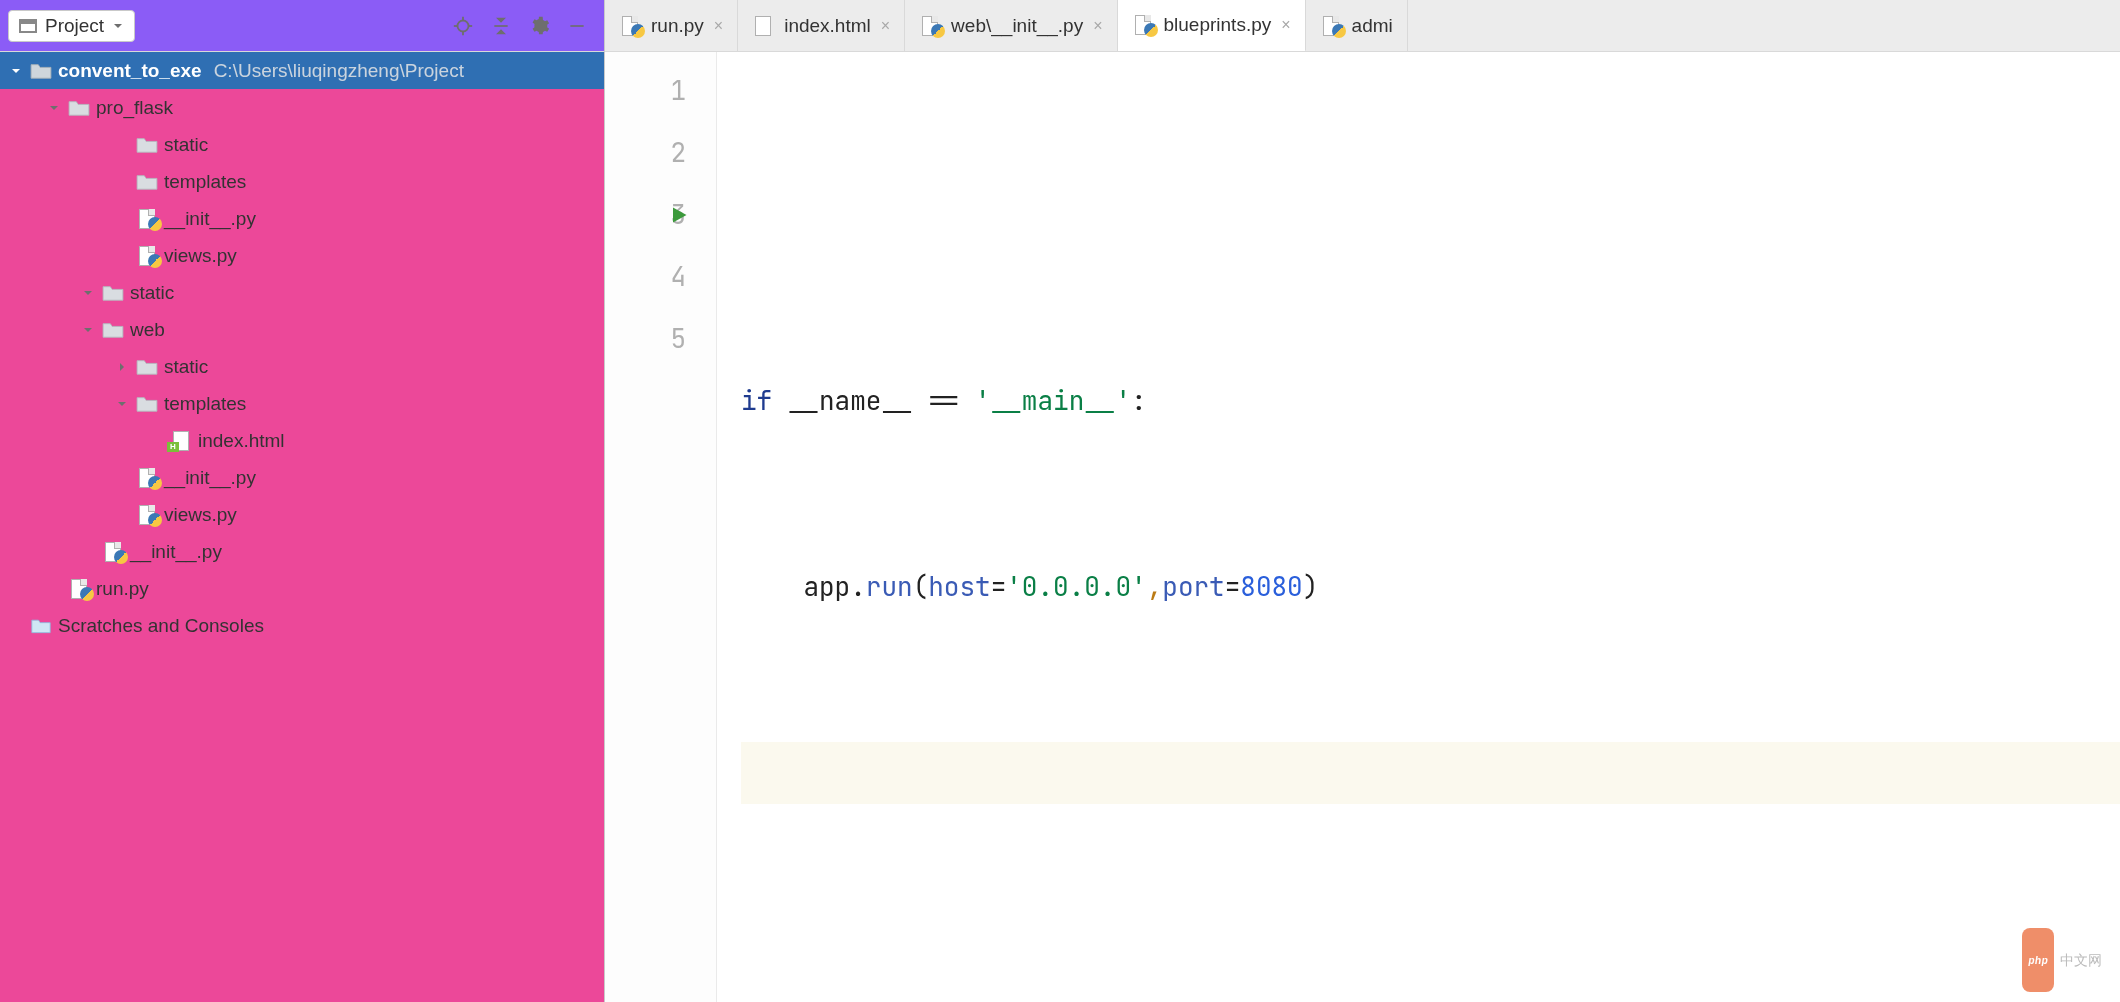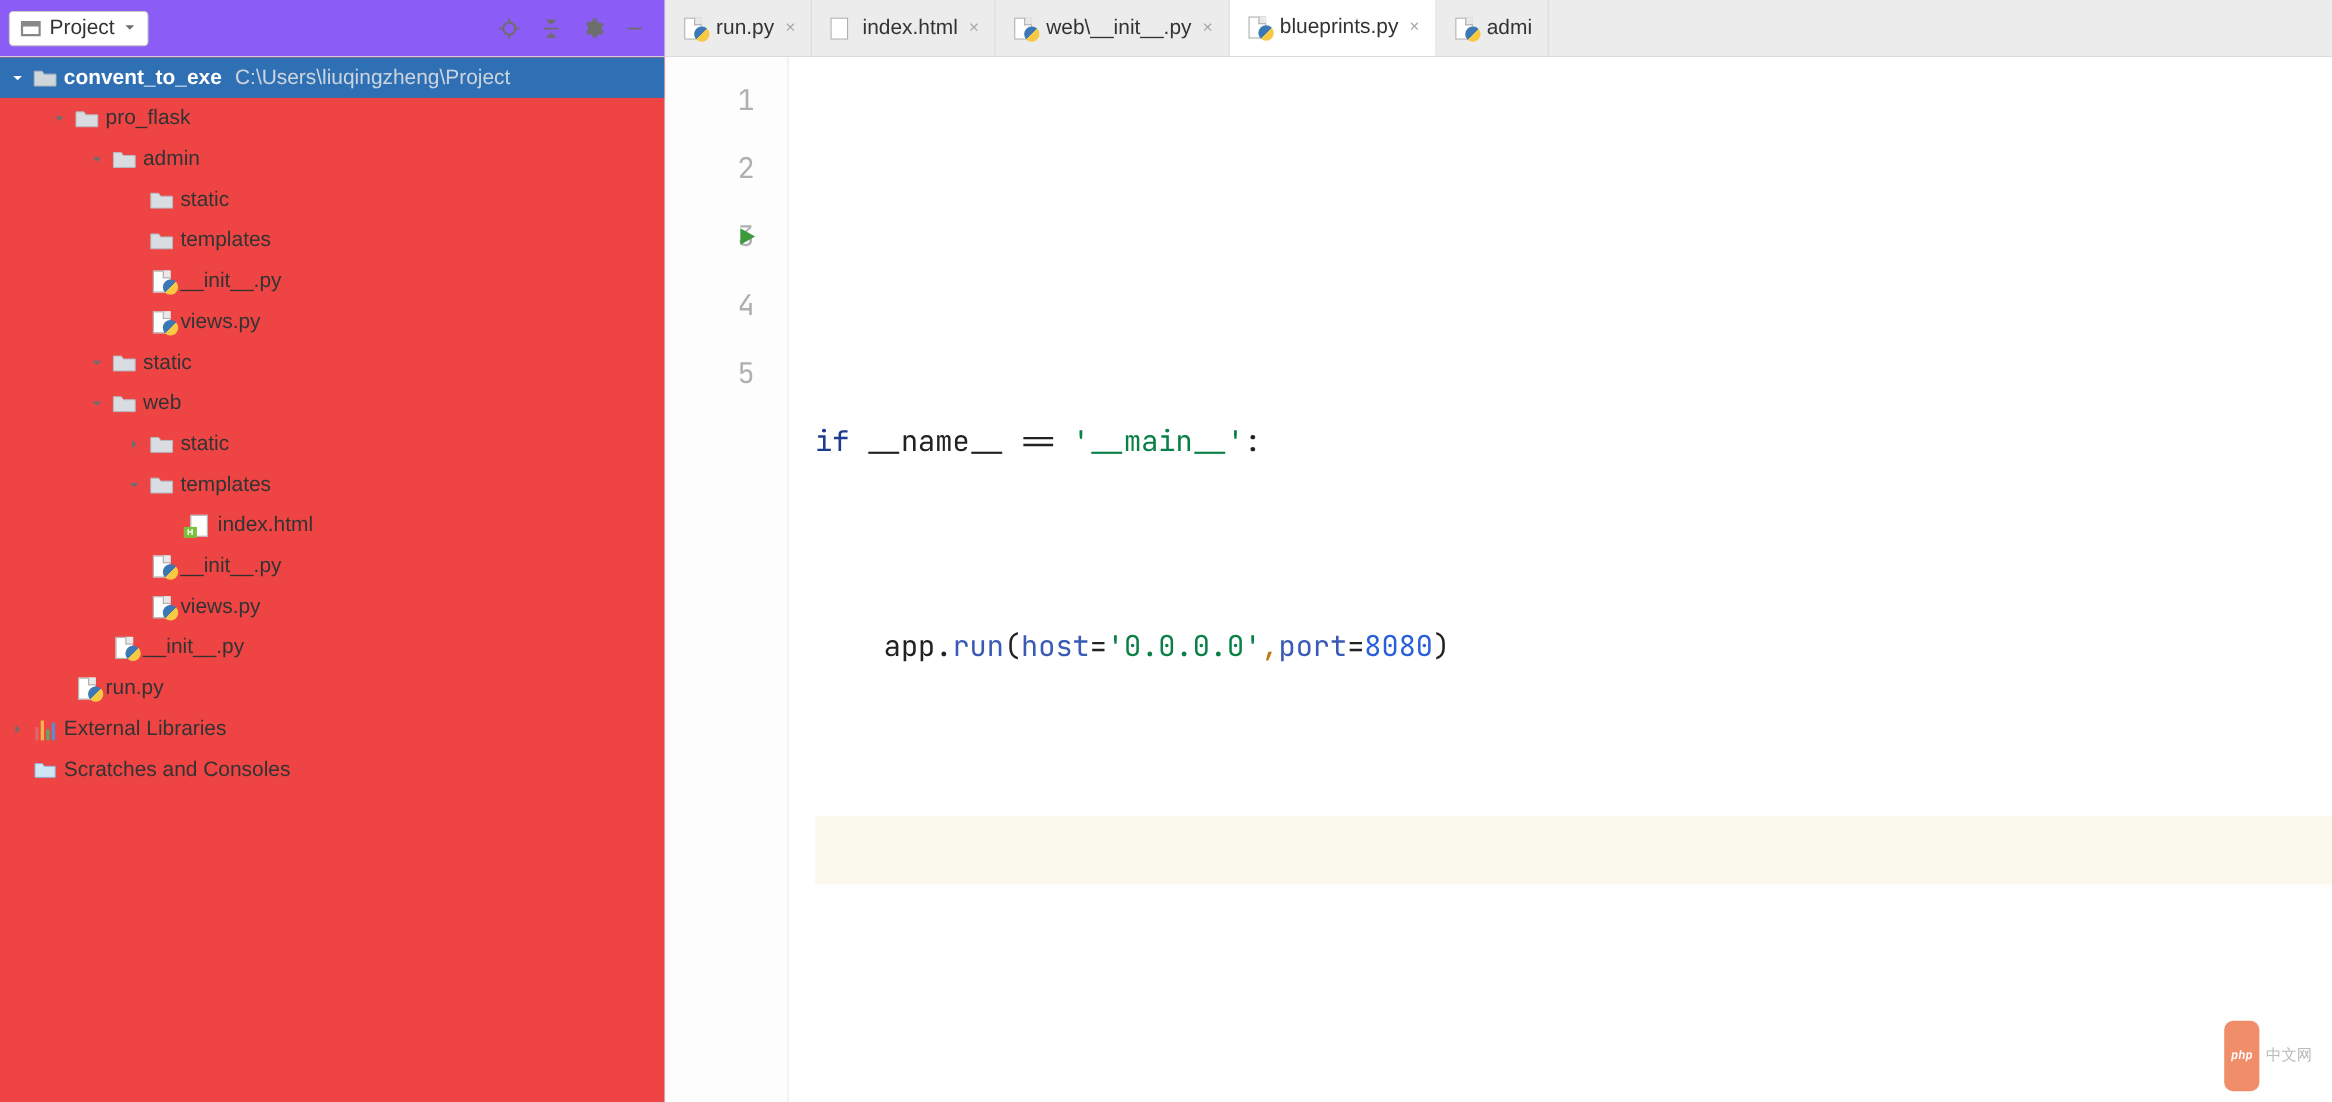--- a/index.html
+++ b/index.html
@@ -44,21 +44,21 @@
     border-top: 5px solid #888;
     background: #fff;
   }
   .tool-row .flex-gap { flex: 1; }
   .tool-icon {
     width: 38px; height: 38px;
     display: flex; align-items: center; justify-content: center;
     color: #6e6e6e;
     cursor: pointer;
   }
-  .tree { flex: 1; overflow: hidden; background: #ef4444; padding-top: 0; }
+  .tree { flex: 1; overflow: hidden; background: #ec4899; padding-top: 0; }
   .tree-row {
     display: flex;
     align-items: center;
     height: 37px;
     padding-left: var(--indent, 8px);
     gap: 6px;
     white-space: nowrap;
     cursor: pointer;
   }
   .tree-row.selected {
@@ -247,176 +247,147 @@
           </svg>
         </span>
       <span class="fldr">
           <svg viewBox="0 0 24 20">
             <path d="M1 3h8l2 3h12v12H1z" fill="#d9dde1" stroke="#b3bac0"></path>
           </svg>
         </span>
       <span>pro_flask</span>
     </div>
 
+    <div class="tree-row" style="--indent:114px">
+      <span class="arrow none"></span>
+      <span class="fldr">
+          <svg viewBox="0 0 24 20">
+            <path d="M1 3h8l2 3h12v12H1z" fill="#d9dde1" stroke="#b3bac0"></path>
+          </svg>
+        </span>
+      <span>static</span>
+    </div>
+    <div class="tree-row" style="--indent:114px">
+      <span class="arrow none"></span>
+      <span class="fldr">
+          <svg viewBox="0 0 24 20">
+            <path d="M1 3h8l2 3h12v12H1z" fill="#d9dde1" stroke="#b3bac0"></path>
+          </svg>
+        </span>
+      <span>templates</span>
+    </div>
+    <div class="tree-row" style="--indent:114px">
+      <span class="arrow none"></span>
+      <span class="pyfile">
+          <span class="page"></span>
+          <span class="snake"></span>
+        </span>
+      <span>__init__.py</span>
+    </div>
+    <div class="tree-row" style="--indent:114px">
+      <span class="arrow none"></span>
+      <span class="pyfile">
+          <span class="page"></span>
+          <span class="snake"></span>
+        </span>
+      <span>views.py</span>
+    </div>
+
     <div class="tree-row" style="--indent:80px">
       <span class="arrow down">
           <svg viewBox="0 0 12 12">
             <path d="M2 4 L6 8 L10 4 Z" fill="currentColor"></path>
           </svg>
         </span>
       <span class="fldr">
           <svg viewBox="0 0 24 20">
             <path d="M1 3h8l2 3h12v12H1z" fill="#d9dde1" stroke="#b3bac0"></path>
           </svg>
         </span>
-      <span>admin</span>
-    </div>
-    <div class="tree-row" style="--indent:114px">
-      <span class="arrow none"></span>
-      <span class="fldr">
-          <svg viewBox="0 0 24 20">
-            <path d="M1 3h8l2 3h12v12H1z" fill="#d9dde1" stroke="#b3bac0"></path>
-          </svg>
-        </span>
       <span>static</span>
-    </div>
-    <div class="tree-row" style="--indent:114px">
-      <span class="arrow none"></span>
-      <span class="fldr">
-          <svg viewBox="0 0 24 20">
-            <path d="M1 3h8l2 3h12v12H1z" fill="#d9dde1" stroke="#b3bac0"></path>
-          </svg>
-        </span>
-      <span>templates</span>
-    </div>
-    <div class="tree-row" style="--indent:114px">
-      <span class="arrow none"></span>
-      <span class="pyfile">
-          <span class="page"></span>
-          <span class="snake"></span>
-        </span>
-      <span>__init__.py</span>
-    </div>
-    <div class="tree-row" style="--indent:114px">
-      <span class="arrow none"></span>
-      <span class="pyfile">
-          <span class="page"></span>
-          <span class="snake"></span>
-        </span>
-      <span>views.py</span>
     </div>
 
     <div class="tree-row" style="--indent:80px">
       <span class="arrow down">
           <svg viewBox="0 0 12 12">
             <path d="M2 4 L6 8 L10 4 Z" fill="currentColor"></path>
           </svg>
         </span>
       <span class="fldr">
           <svg viewBox="0 0 24 20">
             <path d="M1 3h8l2 3h12v12H1z" fill="#d9dde1" stroke="#b3bac0"></path>
           </svg>
         </span>
+      <span>web</span>
+    </div>
+    <div class="tree-row" style="--indent:114px">
+      <span class="arrow right">
+          <svg viewBox="0 0 12 12">
+            <path d="M4 2 L8 6 L4 10 Z" fill="currentColor"></path>
+          </svg>
+        </span>
+      <span class="fldr">
+          <svg viewBox="0 0 24 20">
+            <path d="M1 3h8l2 3h12v12H1z" fill="#d9dde1" stroke="#b3bac0"></path>
+          </svg>
+        </span>
       <span>static</span>
     </div>
-
+    <div class="tree-row" style="--indent:114px">
+      <span class="arrow down">
+          <svg viewBox="0 0 12 12">
+            <path d="M2 4 L6 8 L10 4 Z" fill="currentColor"></path>
+          </svg>
+        </span>
+      <span class="fldr">
+          <svg viewBox="0 0 24 20">
+            <path d="M1 3h8l2 3h12v12H1z" fill="#d9dde1" stroke="#b3bac0"></path>
+          </svg>
+        </span>
+      <span>templates</span>
+    </div>
+    <div class="tree-row" style="--indent:148px">
+      <span class="arrow none"></span>
+      <span class="htmlfile" style="position:relative">
+          <span class="page"></span>
+          <span class="badge">H</span>
+        </span>
+      <span>index.html</span>
+    </div>
+    <div class="tree-row" style="--indent:114px">
+      <span class="arrow none"></span>
+      <span class="pyfile">
+          <span class="page"></span>
+          <span class="snake"></span>
+        </span>
+      <span>__init__.py</span>
+    </div>
+    <div class="tree-row" style="--indent:114px">
+      <span class="arrow none"></span>
+      <span class="pyfile">
+          <span class="page"></span>
+          <span class="snake"></span>
+        </span>
+      <span>views.py</span>
+    </div>
     <div class="tree-row" style="--indent:80px">
-      <span class="arrow down">
-          <svg viewBox="0 0 12 12">
-            <path d="M2 4 L6 8 L10 4 Z" fill="currentColor"></path>
-          </svg>
-        </span>
-      <span class="fldr">
-          <svg viewBox="0 0 24 20">
-            <path d="M1 3h8l2 3h12v12H1z" fill="#d9dde1" stroke="#b3bac0"></path>
-          </svg>
-        </span>
-      <span>web</span>
-    </div>
-    <div class="tree-row" style="--indent:114px">
-      <span class="arrow right">
-          <svg viewBox="0 0 12 12">
-            <path d="M4 2 L8 6 L4 10 Z" fill="currentColor"></path>
-          </svg>
-        </span>
-      <span class="fldr">
-          <svg viewBox="0 0 24 20">
-            <path d="M1 3h8l2 3h12v12H1z" fill="#d9dde1" stroke="#b3bac0"></path>
-          </svg>
-        </span>
-      <span>static</span>
-    </div>
-    <div class="tree-row" style="--indent:114px">
-      <span class="arrow down">
-          <svg viewBox="0 0 12 12">
-            <path d="M2 4 L6 8 L10 4 Z" fill="currentColor"></path>
-          </svg>
-        </span>
-      <span class="fldr">
-          <svg viewBox="0 0 24 20">
-            <path d="M1 3h8l2 3h12v12H1z" fill="#d9dde1" stroke="#b3bac0"></path>
-          </svg>
-        </span>
-      <span>templates</span>
-    </div>
-    <div class="tree-row" style="--indent:148px">
-      <span class="arrow none"></span>
-      <span class="htmlfile" style="position:relative">
-          <span class="page"></span>
-          <span class="badge">H</span>
-        </span>
-      <span>index.html</span>
-    </div>
-    <div class="tree-row" style="--indent:114px">
       <span class="arrow none"></span>
       <span class="pyfile">
           <span class="page"></span>
           <span class="snake"></span>
         </span>
       <span>__init__.py</span>
     </div>
-    <div class="tree-row" style="--indent:114px">
-      <span class="arrow none"></span>
-      <span class="pyfile">
-          <span class="page"></span>
-          <span class="snake"></span>
-        </span>
-      <span>views.py</span>
-    </div>
-    <div class="tree-row" style="--indent:80px">
-      <span class="arrow none"></span>
-      <span class="pyfile">
-          <span class="page"></span>
-          <span class="snake"></span>
-        </span>
-      <span>__init__.py</span>
-    </div>
     <div class="tree-row" style="--indent:46px">
       <span class="arrow none"></span>
       <span class="pyfile">
           <span class="page"></span>
           <span class="snake"></span>
         </span>
       <span>run.py</span>
-    </div>
-    <div class="tree-row" style="--indent:8px">
-      <span class="arrow right">
-          <svg viewBox="0 0 12 12">
-            <path d="M4 2 L8 6 L4 10 Z" fill="currentColor"></path>
-          </svg>
-        </span>
-      <span class="libs">
-          <span class="bars">
-            <span style="height:12px;background:#e06666"></span>
-            <span style="height:18px;background:#f1b14b"></span>
-            <span style="height:10px;background:#60a85f"></span>
-            <span style="height:16px;background:#5a8cd6"></span>
-          </span>
-        </span>
-      <span>External Libraries</span>
     </div>
     <div class="tree-row" style="--indent:8px">
       <span class="arrow none"></span>
       <span class="scratch">
           <svg viewBox="0 0 24 20">
             <path d="M1 3h8l2 3h12v12H1z" fill="#cfe7f5" stroke="#8abadf"></path>
           </svg>
         </span>
       <span>Scratches and Consoles</span>
     </div>

